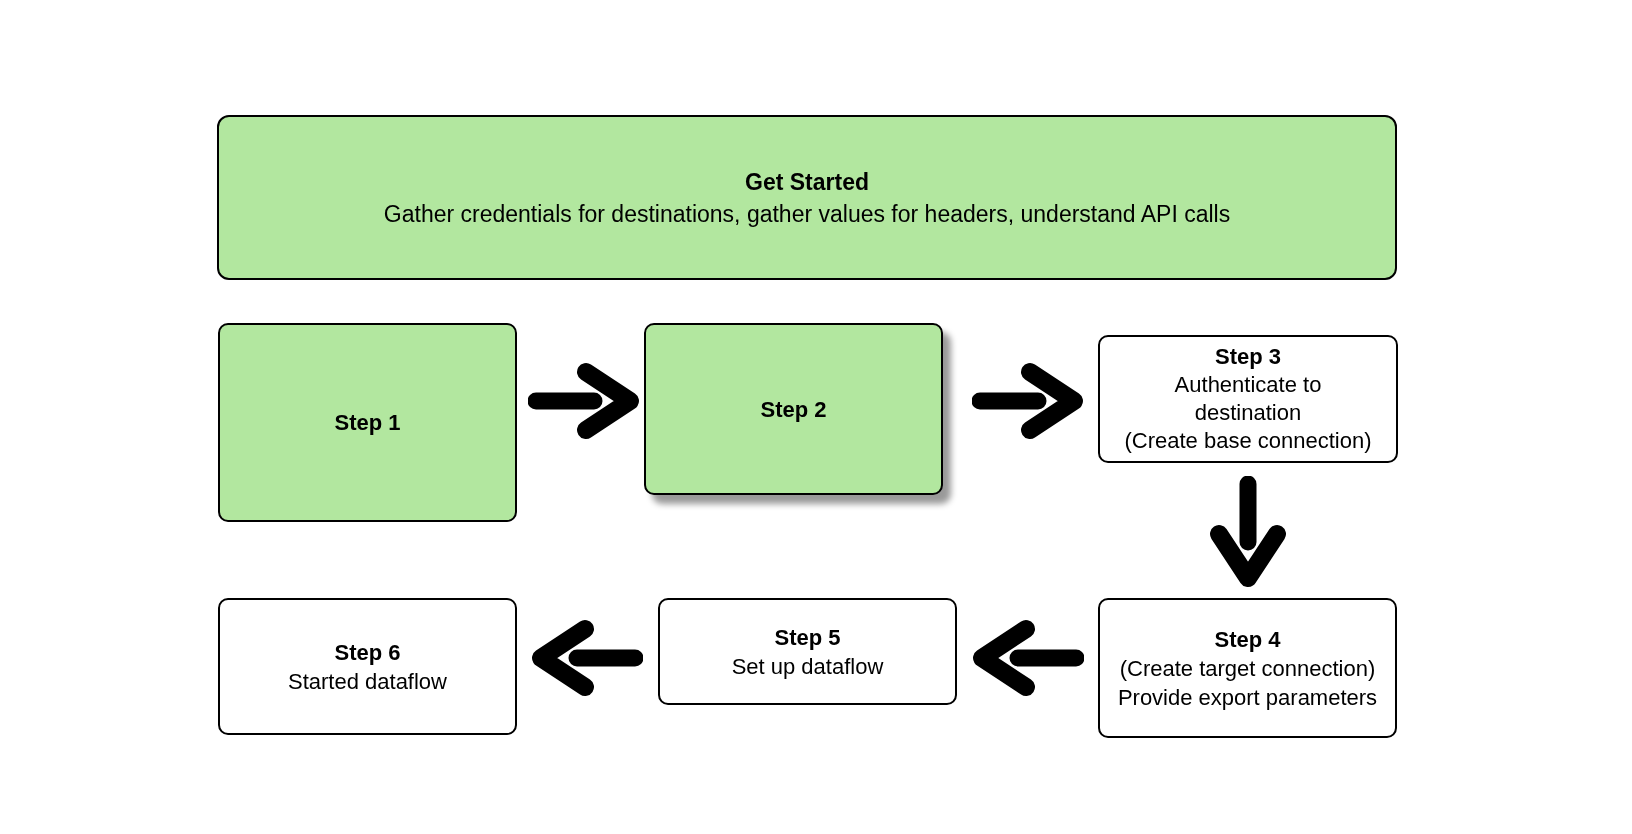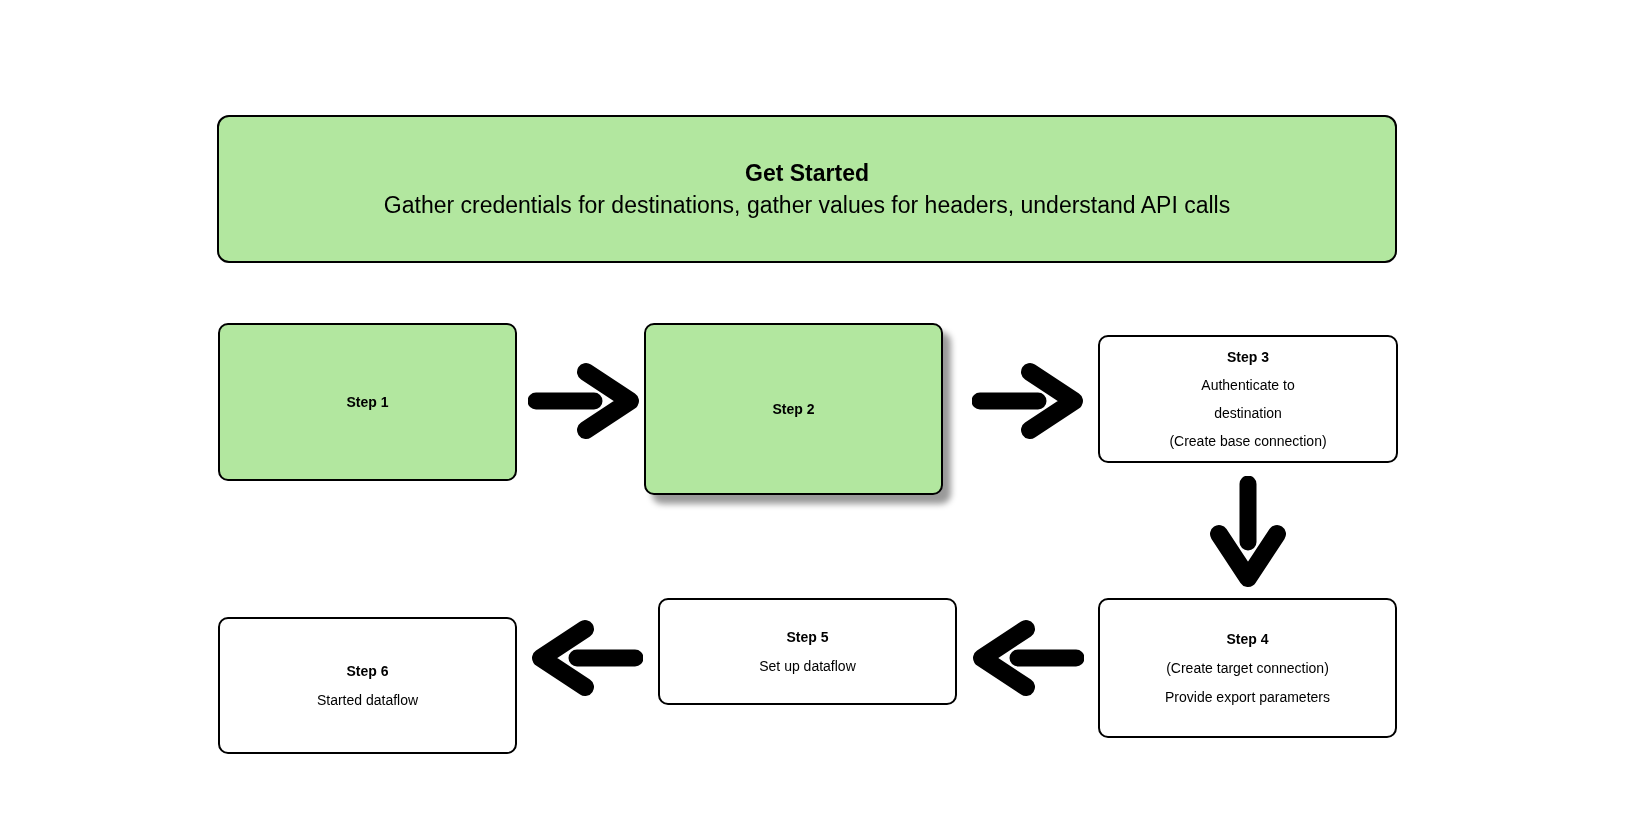--- a/index.html
+++ b/index.html
@@ -20,48 +20,48 @@
     position: absolute;
     box-sizing: border-box;
     border: 2.5px solid #000000;
     border-radius: 10px;
     background: #ffffff;
     display: flex;
     flex-direction: column;
     justify-content: center;
     align-items: center;
     text-align: center;
-    font-size: 14px;
+    font-size: 22px;
     line-height: 29px;
     padding: 2px 4px;
   }
   .node .title {
     font-weight: bold;
   }
   .node.green {
     background: #b2e79f;
   }
   .node.shadow {
     box-shadow: 8px 9px 6px rgba(0, 0, 0, 0.40);
   }
   .banner {
     left: 217px;
     top: 115px;
     width: 1180px;
-    height: 148px;
+    height: 165px;
     border-radius: 12px;
     font-size: 23px;
     line-height: 32px;
   }
-  .step1 { left: 218px;  top: 323px; width: 299px; height: 158px; }
+  .step1 { left: 218px;  top: 323px; width: 299px; height: 199px; }
   .step2 { left: 644px;  top: 323px; width: 299px; height: 172px; }
   .step3 { left: 1098px; top: 335px; width: 300px; height: 128px; line-height: 28px; }
   .step4 { left: 1098px; top: 598px; width: 299px; height: 140px; }
   .step5 { left: 658px;  top: 598px; width: 299px; height: 107px; }
-  .step6 { left: 218px;  top: 598px; width: 299px; height: 137px; margin-top: 19px; }
+  .step6 { left: 218px;  top: 598px; width: 299px; height: 137px; }
   .arrow {
     position: absolute;
     stroke: #000000;
     fill: none;
     stroke-linecap: round;
     stroke-linejoin: round;
   }
   .arrow .stem { stroke-width: 17; }
   .arrow .head { stroke-width: 18; }
 </style>

